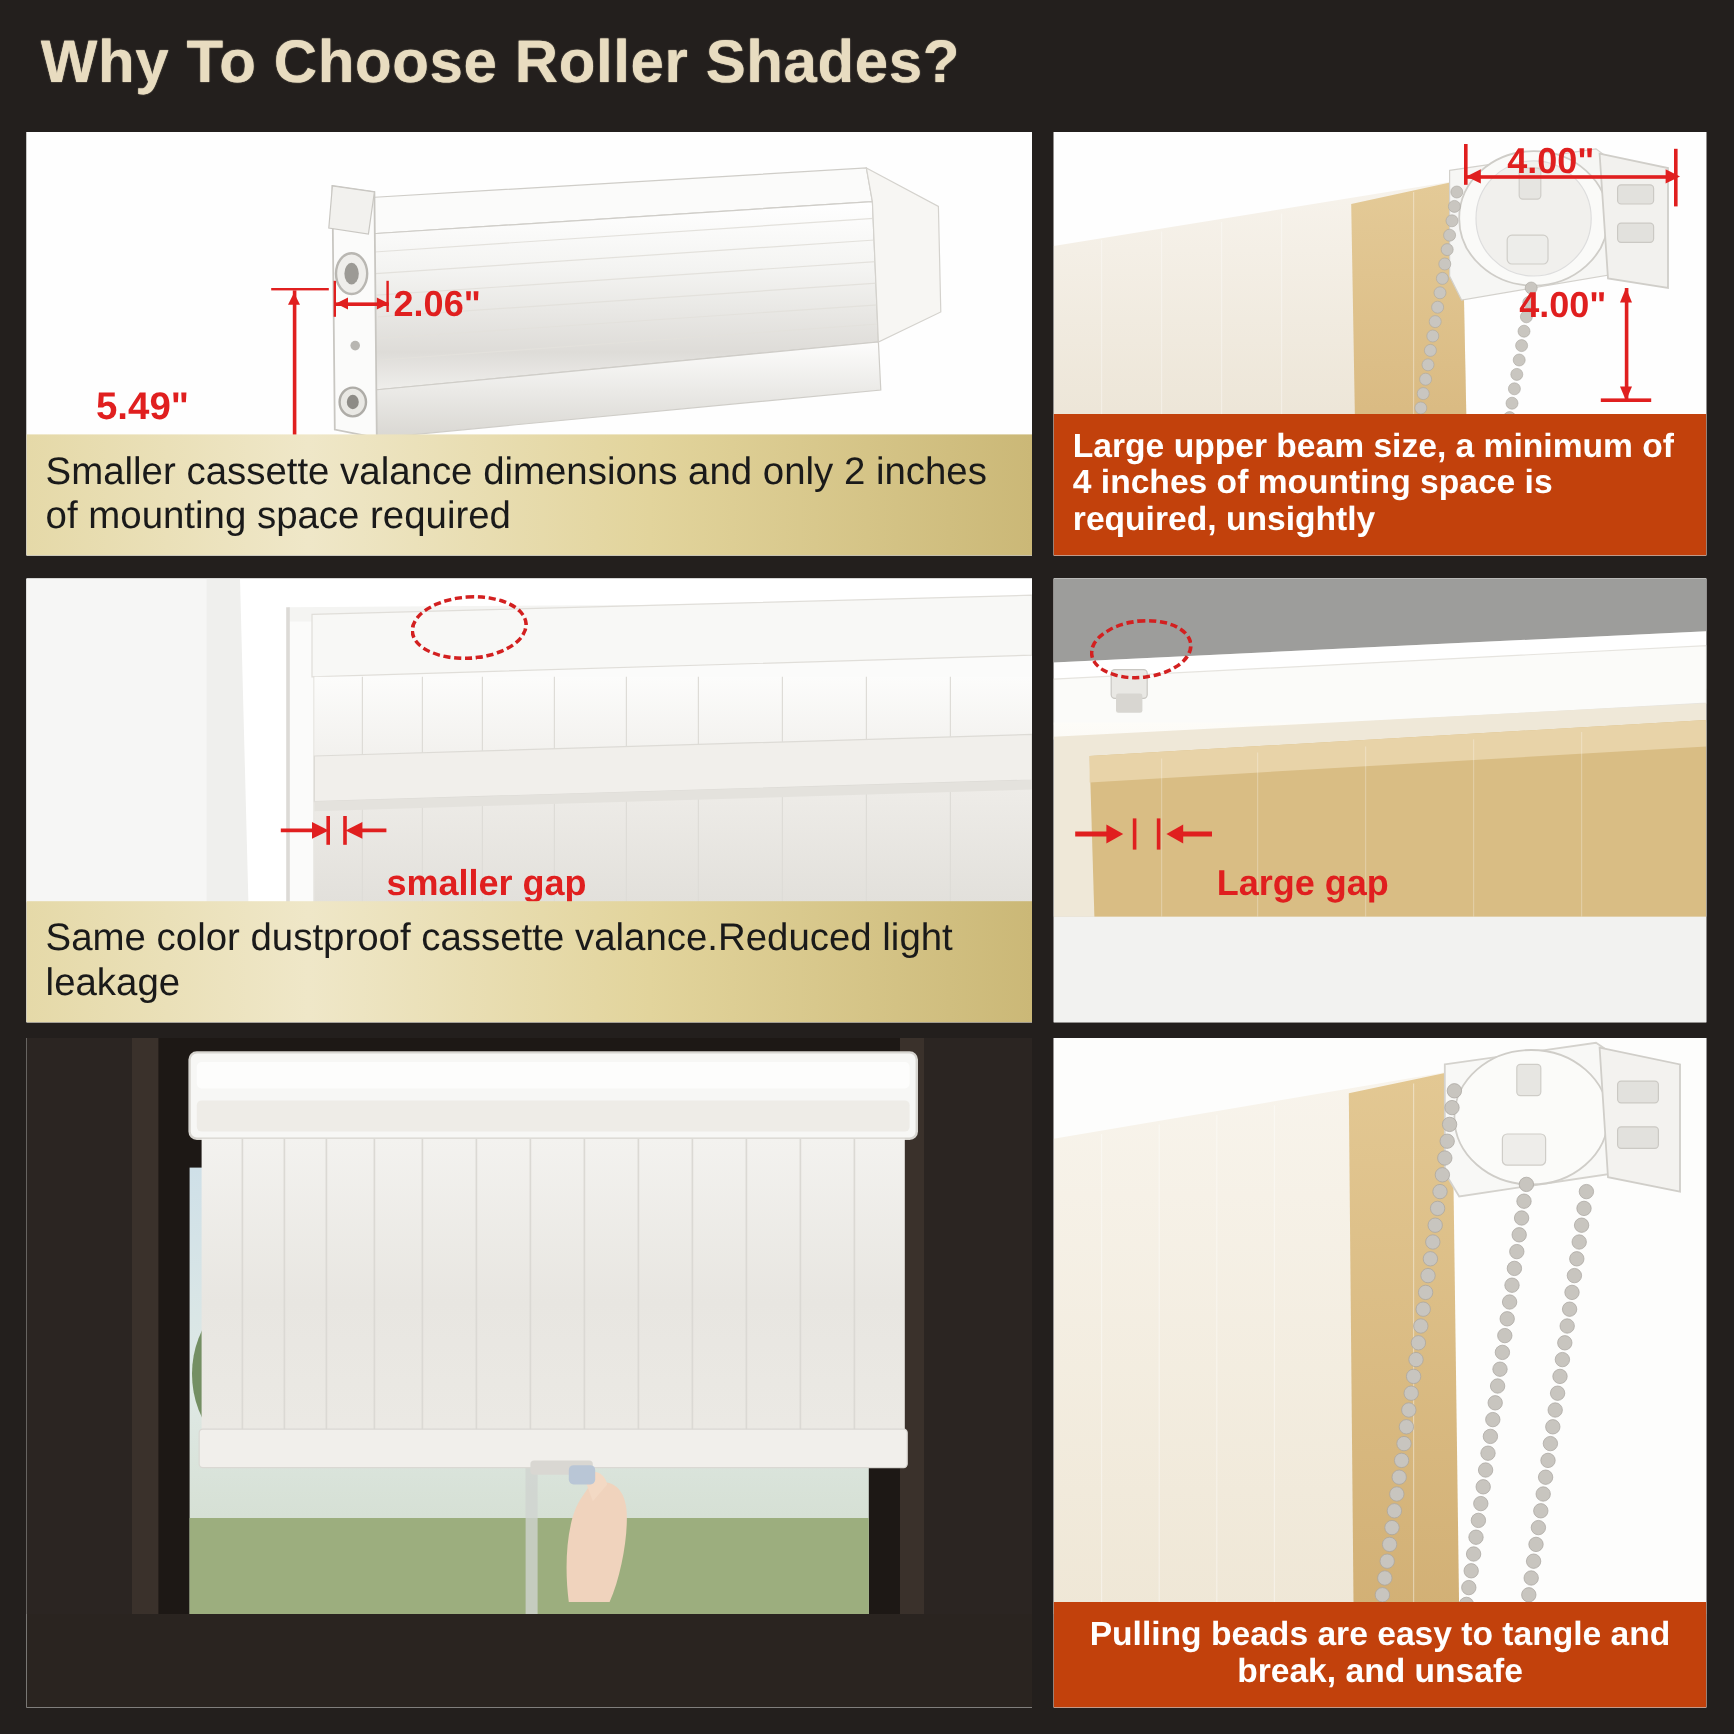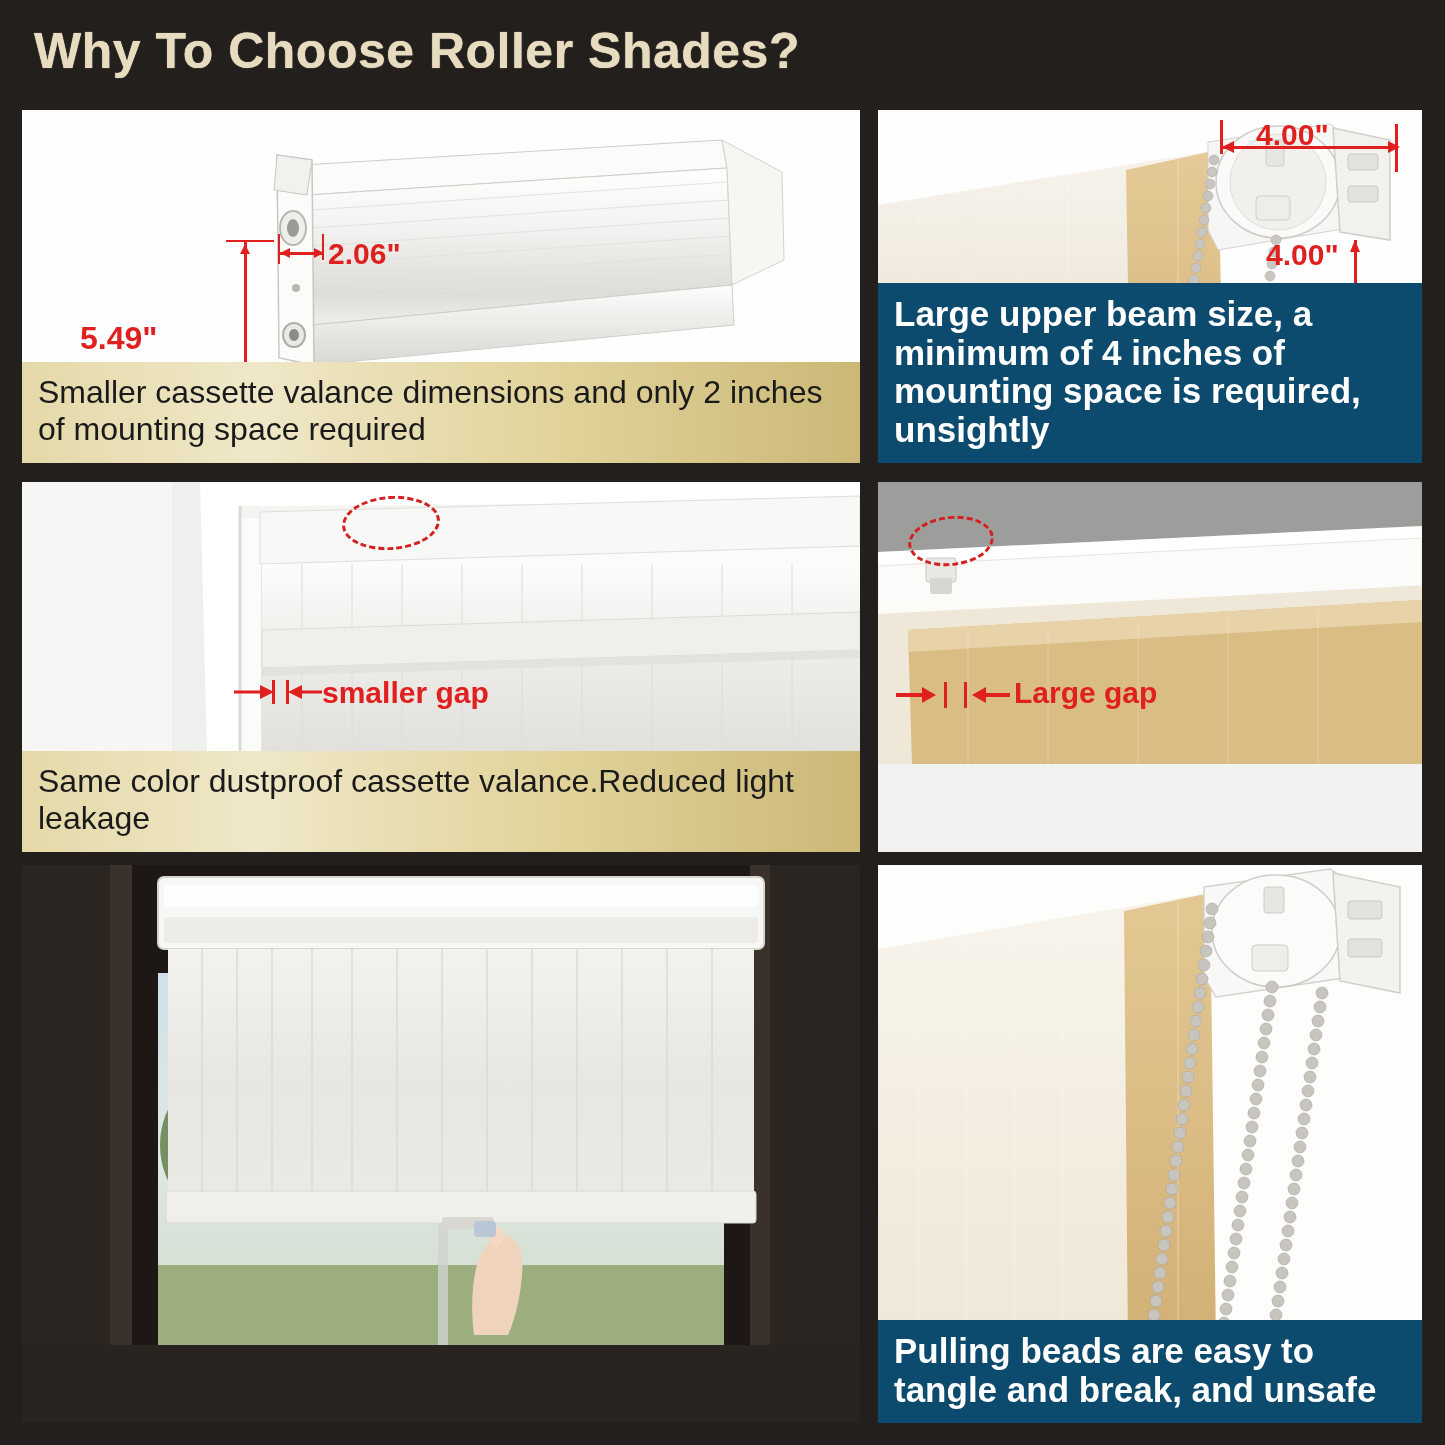--- a/index.html
+++ b/index.html
@@ -21,54 +21,54 @@
 
   .grid{position:absolute;left:22px;top:110px;width:1400px;}
 
   .cell{position:absolute;overflow:hidden;background:#fff;}
 
   
   .col-l{left:0;width:838px;}
   .col-r{left:856px;width:544px;}
   .row-1{top:0;height:353px;}
   .row-2{top:372px;height:370px;}
-  .row-3{top:755px;height:558px;}
+  .row-3{top:755px;height:558px;text-align:center;}
 
   .photo{position:absolute;left:0;top:0;right:0;bottom:0;overflow:hidden;}
 
   
   .caption{
     position:absolute;left:0;right:0;bottom:0;
     padding:12px 16px 14px 16px;
     font-size:27px;line-height:1.18;
     box-sizing:border-box;
     font-weight:400;
   }
   .caption.gold{
     background:linear-gradient(90deg,#e5d9a8 0%, #efe7c8 28%, #e2d49c 62%, #cbb877 100%);
     color:#1a1a1a;
     font-size:32px;
   }
   .caption.gray{
-    background:#0c4a6e;
+    background:#c2410c;
     color:#ffffff;
     font-weight:bold;
-    font-size:35px;
+    font-size:28px;
     line-height:1.1;
   }
   .caption.gold.b{font-weight:400;}
 
   
   .bg-white{position:absolute;inset:0;background:#fefefe;}
   .bg-softgray{position:absolute;inset:0;background:#f2f2f0;}
   .dim-lbl{position:absolute;color:#e01f1f;font-weight:bold;font-size:27px;white-space:nowrap;}
   .redline{position:absolute;background:#e01f1f;}
   .reddash{position:absolute;border:3px dashed #d32020;border-radius:50%;}
 
-  .arrowtxt{position:absolute;color:#e01f1f;font-weight:bold;font-size:26px;white-space:nowrap;}
+  .arrowtxt{position:absolute;color:#e01f1f;font-weight:bold;font-size:26px;white-space:nowrap;margin-top:44px;}
 
   
   .wall{position:absolute;inset:0;background:#2a2420;}
 </style>
 </head>
 <body>
 
 <div class="page">
 
   <div class="title">Why To Choose Roller Shades?</div>

